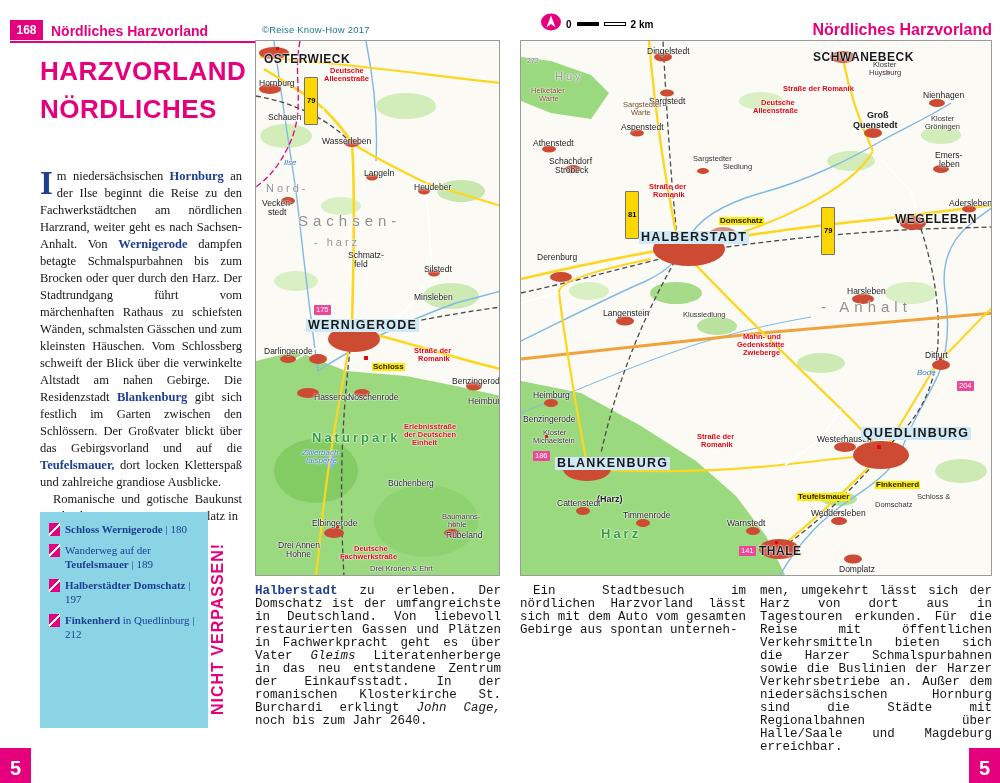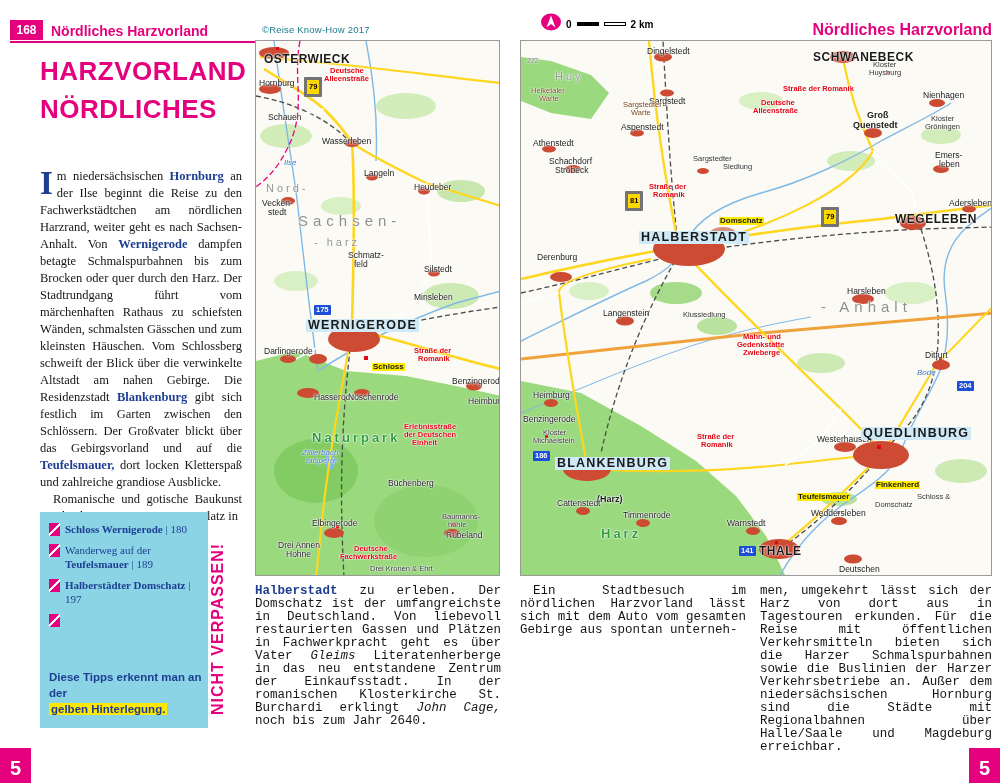--- a/index.html
+++ b/index.html
@@ -63,22 +63,22 @@
 .poi-brown{font-size:7.5px;color:#7a4a22}
 .city{font-size:12px;font-weight:bold;letter-spacing:.5px}
 .city-sm{font-size:9px;font-weight:bold}
 .city-sub{font-size:9px;font-weight:bold}
 .bigcity{font-size:12.5px;font-weight:bold;letter-spacing:1.2px;background:#cfe9f7;padding:0 2px;text-shadow:none}
 .route-red{font-size:7.5px;font-weight:bold;color:#e30613}
 .region-big{font-size:15px;color:#8f8f8f;letter-spacing:5px}
 .region-mid{font-size:11px;color:#949494;letter-spacing:3px}
 .green-big{font-size:13px;font-weight:bold;color:#2f9e3f;letter-spacing:3px}
 .water{font-size:8px;font-style:italic;color:#3c78c8}
-.shield-blue{font-size:7.5px;font-weight:bold;background:#1d4ed8;color:#fff;padding:1px 2px;border-radius:1px;text-shadow:none}
-.shield-yellow{font-size:7.5px;font-weight:bold;background:#ffd700;color:#000;padding:3px 2px;border:3px solid #737373;border-radius:1px;text-shadow:none}
+.shield-blue{font-size:7.5px;font-weight:normal;background:#ec4899;color:#fff;padding:1px 2px;border-radius:1px;text-shadow:none}
+.shield-yellow{font-size:7.5px;font-weight:bold;background:#ffd700;color:#000;padding:19px 2px;border:1px solid #737373;border-radius:1px;text-shadow:none}
 .tip-hl{font-size:8px;font-weight:bold;background:#ffec00;padding:0 1px;text-shadow:none}
 .elev{font-size:7px;color:#777}
 </style>
 </head>
 <body>
 
 <div class="page">
 
   <div class="pagenum-top">168</div>
   <div class="header-title-left">Nördliches Harzvorland</div>
@@ -116,26 +116,23 @@
         <div class="tip-row">
           <span class="tip-icon"></span>
           <span class="tip-text"><span>Wanderweg auf der </span><span class="b">Teufelsmauer</span><span> | 189</span></span>
         </div>
         <div class="tip-row">
           <span class="tip-icon"></span>
           <span class="tip-text"><span class="b">Halberstädter Domschatz</span><span> | 197</span></span>
         </div>
         <div class="tip-row">
           <span class="tip-icon"></span>
+          <span class="tip-text"><span class="b">Finkenherd</span><span> in Quedlinburg | 212</span></span>
         </div>
       </div>
-    <div class="tips-note">
-      <span>Diese Tipps erkennt man an der</span><br>
-      <span class="hl">gelben Hinterlegung.</span>
-    </div>
   </div>
   <div class="np">NICHT VERPASSEN!</div>
 
   <div class="map" id="map-left">
     <svg width="245" height="536" viewBox="0 0 245 536">
       <g>
         <polygon points="0,320 40,310 90,330 150,335 200,345 245,355 245,536 0,536" fill="#9bd97f"></polygon>
         <ellipse cx="60" cy="430" rx="42" ry="32" fill="#82cc63"></ellipse>
         <ellipse cx="170" cy="480" rx="52" ry="36" fill="#8ed271"></ellipse>
         <ellipse cx="30" cy="95" rx="26" ry="12" fill="#d2ecba"></ellipse>
@@ -388,21 +385,21 @@
       <span class="ml poi" style="left: 356px; top: 452px; margin-left: 40px;">Schloss &amp;</span>
       <span class="ml poi" style="left: 354px; top: 460px;">Domschatz</span>
       <span class="ml town" style="left: 36px; top: 458px;">Cattenstedt</span>
       <span class="ml town" style="left: 102px; top: 470px;">Timmenrode</span>
       <span class="ml tip-hl" style="left: 276px; top: 452px;">Teufelsmauer</span>
       <span class="ml town" style="left: 290px; top: 468px;">Weddersleben</span>
       <span class="ml town" style="left: 206px; top: 478px;">Warnstedt</span>
       <span class="ml green-big" style="left: 80px; top: 486px;">Harz</span>
       <span class="ml shield-blue" style="left: 218px; top: 505px;">141</span>
       <span class="ml city" style="left: 238px; top: 504px;">THALE</span>
-      <span class="ml town" style="left: 318px; top: 524px;">Deutschen</span>
+      <span class="ml town" style="left: 318px; top: 524px;">Domplatz</span>
     </div>
 
   <div class="bt bt-left">
       <p class="rp"><span class="bb">Halberstadt</span><span> zu erleben. Der Domschatz ist der umfangreichste in Deutschland. Von liebevoll restaurierten Gassen und Plätzen in Fachwerkpracht geht es über Vater </span><span class="i">Gleims</span><span> Literatenherberge in das neu entstandene Zentrum der Einkaufsstadt. In der romanischen Klosterkirche St. Burchardi erklingt </span><span class="i">John Cage,</span><span> noch bis zum Jahr 2640.</span></p>
     </div>
   <div class="bt bt-c1">
       <p class="rp ind"><span>Ein Stadtbesuch im nördlichen Harzvorland lässt sich mit dem Auto vom gesamten Gebirge aus spontan unterneh-</span></p>
     </div>
   <div class="bt bt-c2">
       <p class="rp"><span>men, umgekehrt lässt sich der Harz von dort aus in Tagestouren erkunden. Für die Reise mit öffentlichen Verkehrsmitteln bieten sich die Harzer Schmalspurbahnen sowie die Buslinien der Harzer Verkehrsbetriebe an. Außer dem niedersächsischen Hornburg sind die Städte mit Regionalbahnen über Halle/Saale und Magdeburg erreichbar.</span></p>

